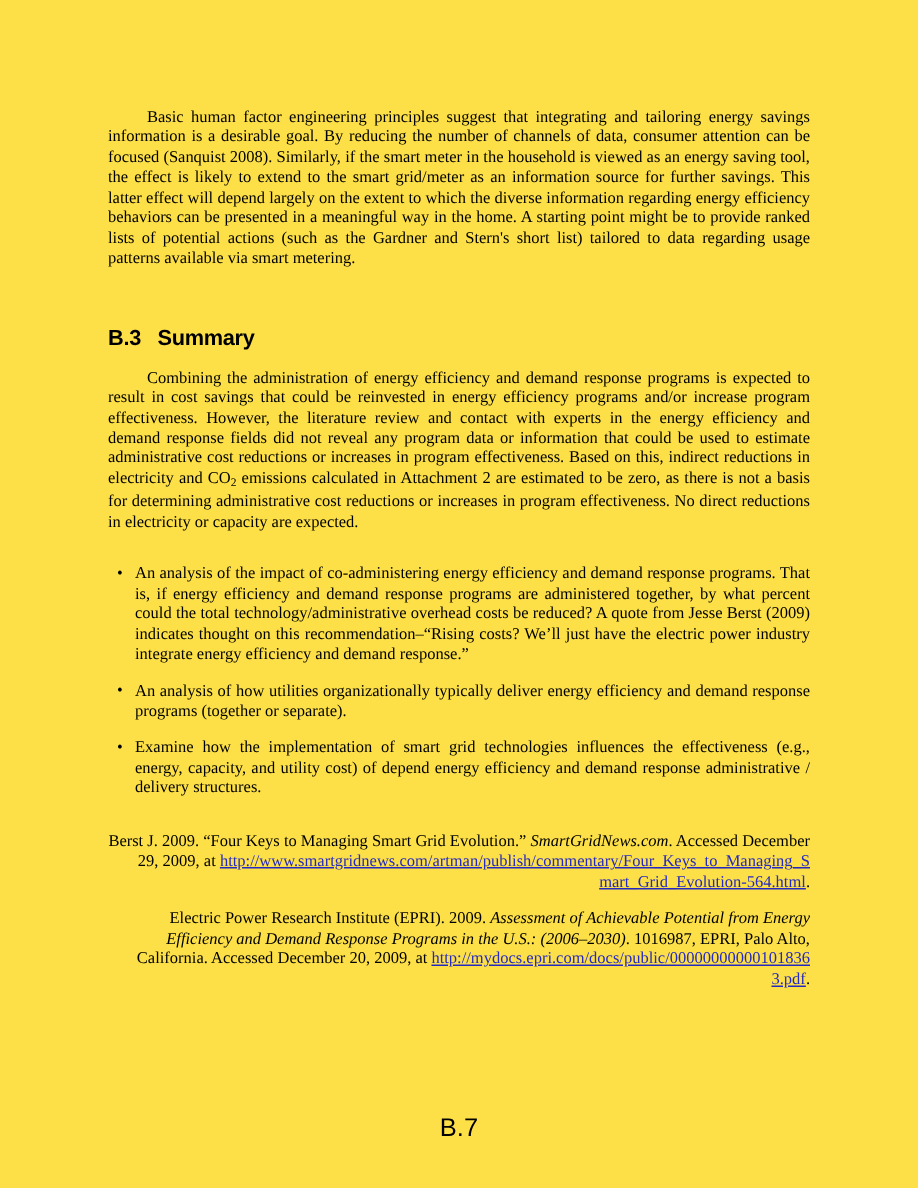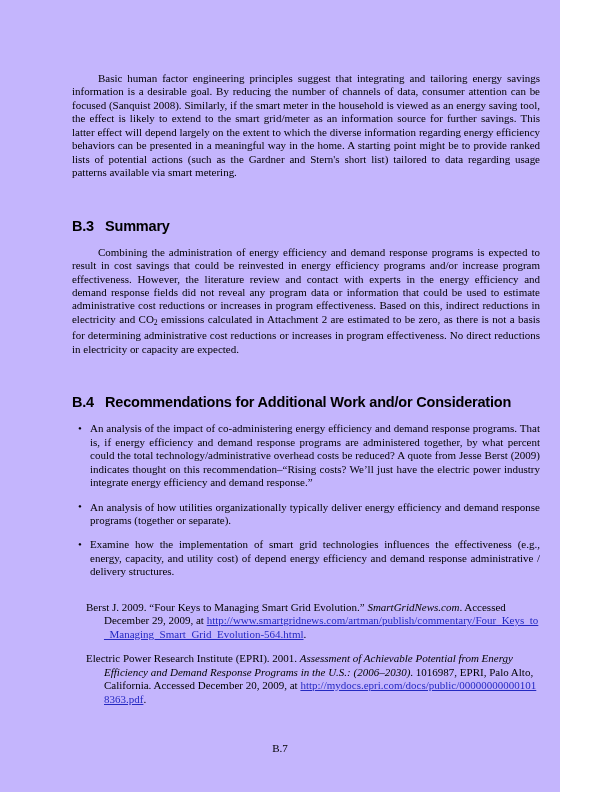--- a/index.html
+++ b/index.html
@@ -2,23 +2,23 @@
 <html><head>
 <meta charset="utf-8">
 <style>
   html, body {
     margin: 0;
     padding: 0;
     background: #ffffff;
   }
   .page {
     position: relative;
-    width: 560px;
+    width: 612px;
     height: 792px;
-    background: #c4b5fd;
+    background: #fde047;
     box-sizing: border-box;
     font-family: "Liberation Serif", "DejaVu Serif", serif;
     color: #000000;
     overflow: hidden;
   }
   .content {
     position: absolute;
     left: 72px;
     top: 72px;
     width: 468px;
@@ -61,39 +61,39 @@
     position: absolute;
     left: 6px;
     top: -0.5px;
     font-size: 11px;
     line-height: 13.45px;
   }
   .references { margin-top: 1px; }
   .ref-entry {
     font-size: 11px;
     line-height: 13.45px;
-    text-align: left;
-    margin: 0 0 11px 14px;
+    text-align: right;
+    margin: 0 0 11px 0;
     padding-left: 18px;
     text-indent: -18px;
   }
   .ref-entry em { font-style: italic; }
   a.link {
     color: #2429c2;
     text-decoration: underline;
     word-break: break-all;
   }
   .footer {
     position: absolute;
     left: 0;
     right: 0;
     top: 742px;
     text-align: center;
-    font-size: 11px;
-    font-family: Liberation Serif, serif;
+    font-size: 17px;
+    font-family: Liberation Sans, sans-serif;
   }
   sub { font-size: 7.7px; vertical-align: -2px; }
 </style>
 </head>
 <body>
 
 <div class="page">
   <div class="content">
 
     <p class="body-para">Basic human factor engineering principles suggest that integrating and tailoring energy savings information is a desirable goal.  By reducing the number of channels of data, consumer attention can be focused (Sanquist 2008).  Similarly, if the smart meter in the household is viewed as an energy saving tool, the effect is likely to extend to the smart grid/meter as an information source for further savings.  This latter effect will depend largely on the extent to which the diverse information regarding energy efficiency behaviors can be presented in a meaningful way in the home.  A starting point might be to provide ranked lists of potential actions (such as the Gardner and Stern's short list) tailored to data regarding usage patterns available via smart metering.</p>
@@ -101,23 +101,20 @@
     <div class="spacer-above-h2"></div>
 
     <h2 class="section-heading">
       <span class="num">B.3</span><span>Summary</span>
     </h2>
 
     <p class="body-para"><span>Combining the administration of energy efficiency and demand response programs is expected to result in cost savings that could be reinvested in energy efficiency programs and/or increase program effectiveness.  However, the literature review and contact with experts in the energy efficiency and demand response fields did not reveal any program data or information that could be used to estimate administrative cost reductions or increases in program effectiveness.  Based on this, indirect reductions in electricity and CO</span><sub>2</sub><span> emissions calculated in Attachment 2 are estimated to be zero, as there is not a basis for determining administrative cost reductions or increases in program effectiveness.  No direct reductions in electricity or capacity are expected.</span></p>
 
     <div class="spacer-above-h2"></div>
 
-    <h2 class="section-heading">
-      <span class="num">B.4</span><span>Recommendations for Additional Work and/or Consideration</span>
-    </h2>
 
     <ul class="bullets">
       <li>
         <span class="bullet-glyph">•</span>
         <span>An analysis of the impact of co-administering energy efficiency and demand response programs.  That is, if energy efficiency and demand response programs are administered together, by what percent could the total technology/administrative overhead costs be reduced?  A quote from Jesse Berst (2009) indicates thought on this recommendation–“Rising costs?  We’ll just have the electric power industry integrate energy efficiency and demand response.”</span>
       </li>
       <li>
         <span class="bullet-glyph">•</span>
         <span>An analysis of how utilities organizationally typically deliver energy efficiency and demand response programs (together or separate).</span>
       </li>
@@ -126,21 +123,21 @@
         <span>Examine how the implementation of smart grid technologies influences the effectiveness (e.g., energy, capacity, and utility cost) of depend energy efficiency and demand response administrative / delivery structures.</span>
       </li>
     </ul>
 
     <div class="spacer-above-h2"></div>
 
 
     <div class="references">
       <p class="ref-entry"><span>Berst J.  2009.  “Four Keys to Managing Smart Grid Evolution.”  </span><em>SmartGridNews.com</em><span>.  Accessed December 29, 2009, at </span><a class="link" href="#">http://www.smartgridnews.com/artman/publish/commentary/Four_Keys_to_Managing_Smart_Grid_Evolution-564.html</a><span>.</span></p>
 
-      <p class="ref-entry"><span>Electric Power Research Institute (EPRI).  2001.  </span><em>Assessment of Achievable Potential from Energy Efficiency and Demand Response Programs in the U.S.: (2006–2030)</em><span>.  1016987, EPRI, Palo Alto, California.  Accessed December 20, 2009, at </span><a class="link" href="#">http://mydocs.epri.com/docs/public/000000000001018363.pdf</a><span>.</span></p>
+      <p class="ref-entry"><span>Electric Power Research Institute (EPRI).  2009.  </span><em>Assessment of Achievable Potential from Energy Efficiency and Demand Response Programs in the U.S.: (2006–2030)</em><span>.  1016987, EPRI, Palo Alto, California.  Accessed December 20, 2009, at </span><a class="link" href="#">http://mydocs.epri.com/docs/public/000000000001018363.pdf</a><span>.</span></p>
     </div>
 
   </div>
 
   <div class="footer">
     <span>B.7</span>
   </div>
 </div>
 
 </body></html>

